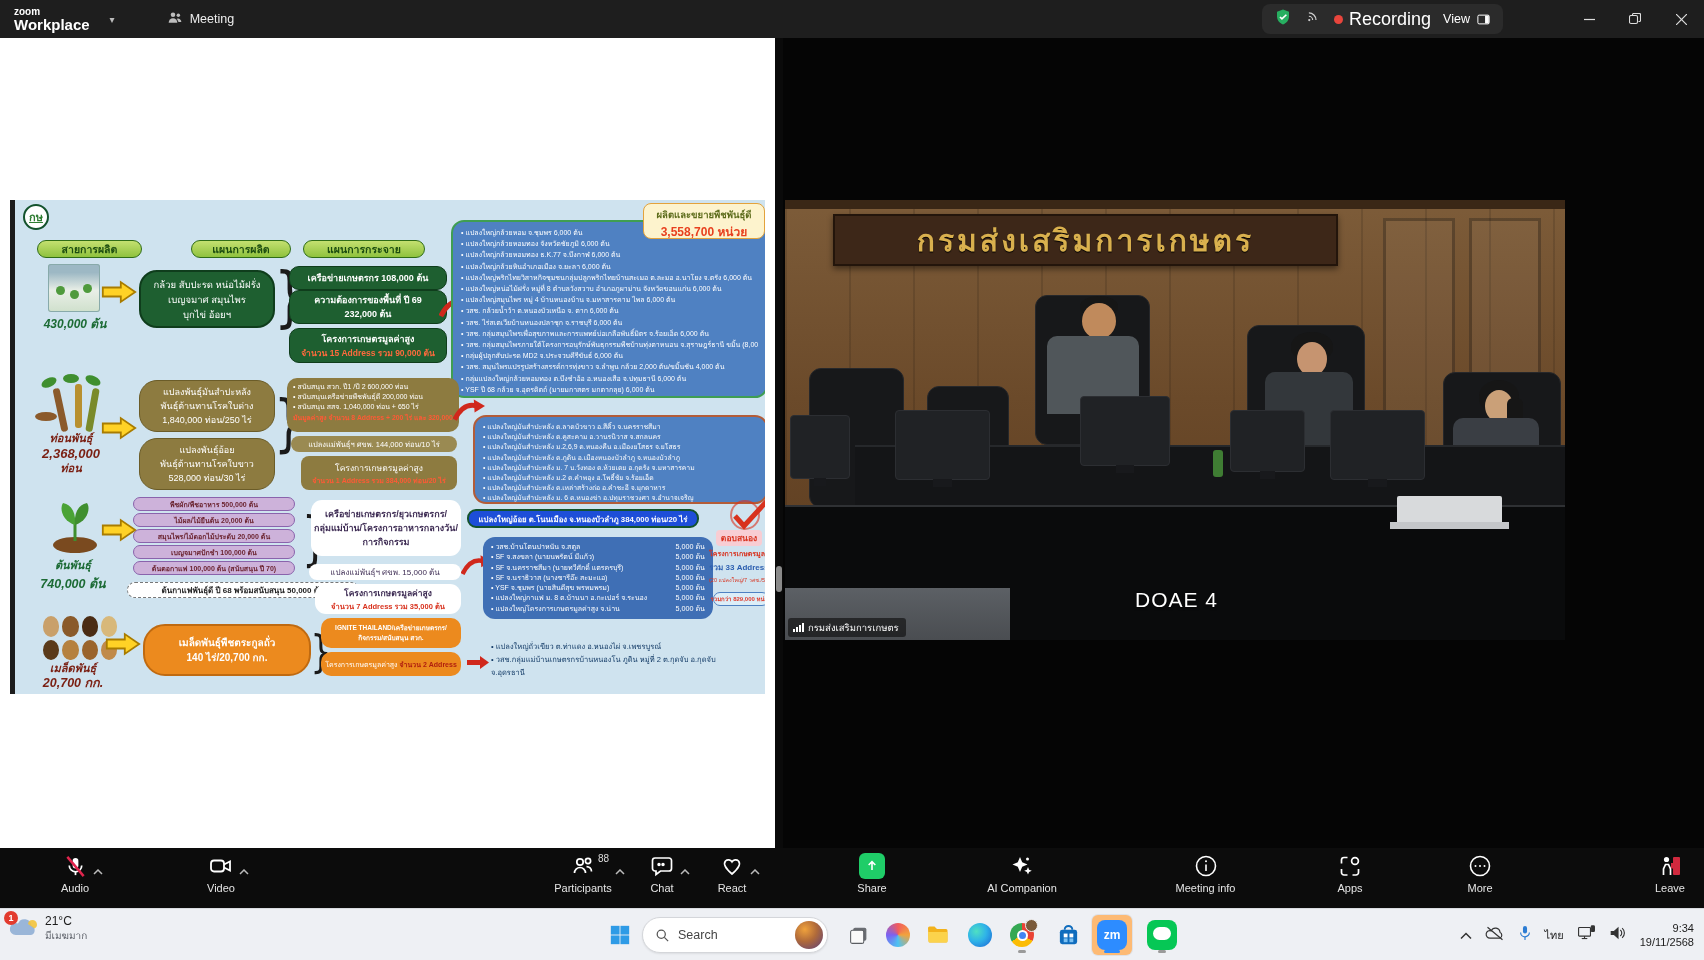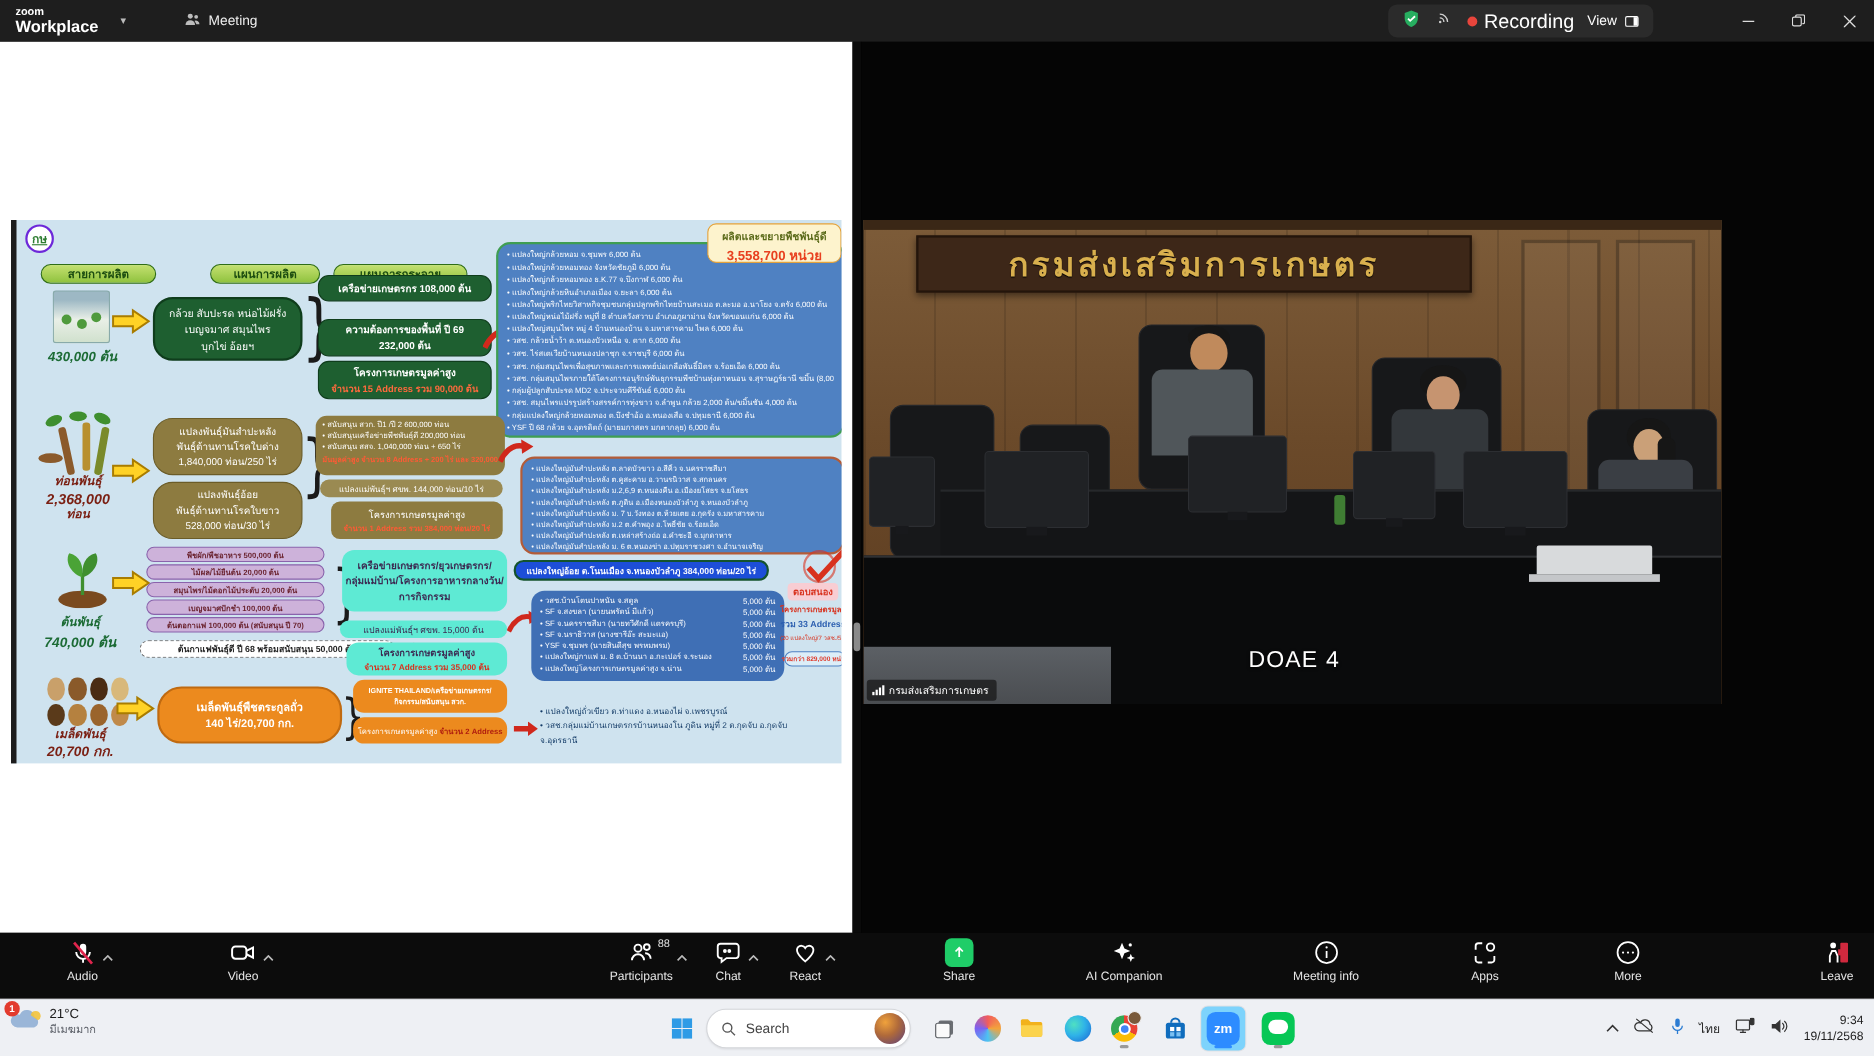--- a/index.html
+++ b/index.html
@@ -28,21 +28,21 @@
   
   .content { position:relative; height:810px; display:flex; }
   .pane-left { position:relative; width:775px; background:#ffffff; }
   .pane-divider { width:8px; background:#0a0a0a; position:relative; }
   .pane-divider .handle { position:absolute; left:1px; top:528px; width:6px; height:26px; border-radius:3px; background:#8a8a8a; }
   .pane-right { position:relative; flex:1; background:#050505; }
 
   
   .slide { position:absolute; left:10px; top:162px; width:755px; height:494px; background:#cfe3ef; border-left:5px solid #1c1c1c; font-size:8px; color:#133; overflow:hidden; }
   .s-abs { position:absolute; }
-  .slide-logo { left:8px; top:4px; width:26px; height:26px; border-radius:50%; background:#fff; border:2px solid #6d28d9; display:flex; align-items:center; justify-content:center; color:#2e7d32; font-size:11px; font-weight:bold;text-decoration:underline; }
+  .slide-logo { left:8px; top:4px; width:26px; height:26px; border-radius:50%; background:#fff; border:2px solid #14532d; display:flex; align-items:center; justify-content:center; color:#2e7d32; font-size:11px; font-weight:bold;text-decoration:underline; }
   .slide-title { left:40px; top:6px; width:585px; font-size:13.5px; font-weight:bold; color:#1a6b3a; }
   .badge { left:628px; top:3px; width:122px; height:36px; background:#fdf3cd; border:1.5px solid #e3a23c; border-radius:8px; text-align:center; padding-top:3px; z-index:5; }
   .badge .l1 { font-size:9.5px; font-weight:bold; color:#5c6b1a; }
   .badge .l2 { font-size:12px; font-weight:bold; color:#e8401f; }
   .hpill { height:18px; border-radius:9px; background:linear-gradient(#c4e070,#8fc23e); border:1.5px solid #2f6d16; display:flex; align-items:center; justify-content:center; font-size:10.5px; font-weight:bold; color:#1c4d10; }
   #hp1 { left:22px; top:40px; width:105px; } #hp2 { left:176px; top:40px; width:100px; } #hp3 { left:288px; top:40px; width:122px; }
 
   .photo1 { left:33px; top:64px; width:52px; height:48px; border-radius:3px; background:linear-gradient(#9db8c4 18%,#e9efe7 55%,#cfe0cc); box-shadow:inset 0 0 0 1px #8aa; }
   .photo1 i { position:absolute; width:9px; height:9px; border-radius:50%; background:#4f9a3c; }
   .qty-green { font-size:12px; font-weight:bold; font-style:italic; color:#1c6b35; text-align:center; }
@@ -65,21 +65,21 @@
   .obox { background:#8d7b40; border:1.5px solid #6b5c28; border-radius:18px; color:#fff; display:flex; align-items:center; justify-content:center; text-align:center; }
   .obul { background:#8d7b40; border-radius:10px; color:#fff; padding:4px 6px; }
   .obul .li { font-size:7px; line-height:10px; white-space:nowrap; overflow:hidden; }
   .osm { background:#9a8a52; border-radius:8px; color:#fff; text-align:center; display:flex; flex-direction:column; justify-content:center; }
   .redarrow { position:absolute; }
   .bluebar { left:452px; top:309px; width:232px; height:19px; background:#1d4ed8; border:2px solid #14532d; border-radius:9px; color:#fff; font-size:7.8px; font-weight:bold; display:flex; align-items:center; justify-content:center; white-space:nowrap; }
 
   .seedling { left:28px; top:295px; width:64px; height:58px; }
   .ppill { position:absolute; left:118px; width:162px; height:14px; border-radius:7px; background:#cdb2da; border:1px solid #8a63ac; color:#6b2430; font-size:7px; font-weight:bold; display:flex; align-items:center; justify-content:center; white-space:nowrap; }
   .dashedbox { left:112px; top:382px; width:232px; height:16px; background:#fff; border:1.5px dashed #777; border-radius:8px; color:#222; font-size:8px; font-weight:bold; display:flex; align-items:center; justify-content:center; white-space:nowrap; }
-  .purp { background:#5eead4; border-radius:11px; color:#3c2a52; text-align:center; display:flex; flex-direction:column; align-items:center; justify-content:center; }
+  .purp { background:#ffffff; border-radius:11px; color:#3c2a52; text-align:center; display:flex; flex-direction:column; align-items:center; justify-content:center; }
   .purp .red2 { color:#d8321e; font-weight:bold; }
   #panel3 { left:468px; top:337px; width:230px; height:82px; background:#3f6fb5; border-radius:12px; padding:5px 8px; color:#fff; }
   #panel3 .row { display:flex; font-size:7px; line-height:10.3px; }
   #panel3 .nm { flex:1; white-space:nowrap; overflow:hidden; }
   #panel3 .nm::before { content:"• "; }
   #panel3 .vl { font-size:7.2px; padding-left:4px; }
   .note { left:694px; top:330px; width:60px; text-align:center; }
   .note .tag { display:inline-block; background:#f8cdd3; border-radius:4px; color:#d8321e; font-size:8.5px; font-weight:bold; padding:1px 5px; }
   .note .n1 { color:#d8321e; font-size:7px; font-weight:bold; margin-top:2px; white-space:nowrap; }
   .note .n2 { color:#2c5fb0; font-size:8px; font-weight:bold; margin-top:2px; }
@@ -133,21 +133,21 @@
   .taskbar { position:relative; height:52px; background:#eef0f4; border-top:1px solid #d9dbe0; }
   .weather { position:absolute; left:8px; top:5px; display:flex; align-items:center; gap:7px; }
   .weather .wtxt .t1 { font-size:12px; color:#1c1c1c; }
   .weather .wtxt .t2 { font-size:10px; color:#5a5e66; }
   .wbadge { position:absolute; left:-4px; top:-4px; width:14px; height:14px; border-radius:50%; background:#e23b2e; color:#fff; font-size:9px; font-weight:bold; display:flex; align-items:center; justify-content:center; }
   .tk { position:absolute; top:6px; width:40px; height:40px; border-radius:6px; display:flex; align-items:center; justify-content:center; }
   .searchpill { position:absolute; left:642px; top:8px; width:186px; height:36px; background:#fff; border:1px solid #d4d6da; border-radius:18px; display:flex; align-items:center; gap:8px; padding:0 4px 0 12px; box-shadow:0 1px 2px rgba(0,0,0,.08); }
   .searchpill .stxt { flex:1; font-size:12.5px; color:#444; }
   .spic { width:28px; height:28px; border-radius:50%; background:radial-gradient(circle at 35% 30%, #f0a23c 0%, #b06a3a 45%, #5a3f7e 100%); }
   .underline { position:absolute; bottom:2px; left:50%; transform:translateX(-50%); height:3px; border-radius:2px; }
-  .zm-active { background:#7dd3fc; border-radius:6px; box-shadow:0 0 0 1px #dfe1e5; }
+  .zm-active { background:#fdba74; border-radius:6px; box-shadow:0 0 0 1px #dfe1e5; }
   .zmsq { width:30px; height:30px; border-radius:8px; background:#2d8cff; color:#fff; font-size:12px; font-weight:bold; display:flex; align-items:center; justify-content:center; }
   .linesq { width:30px; height:30px; border-radius:8px; background:#06c755; position:relative; }
   .linesq::after { content:""; position:absolute; left:6px; top:7px; width:18px; height:13px; border-radius:7px; background:#fff; }
   .tray { position:absolute; right:10px; top:0; height:52px; display:flex; align-items:center; gap:13px; }
   .tray .lang { font-size:11px; color:#222; }
   .clock { text-align:right; font-size:11px; color:#1c1c1c; line-height:14px; }
 </style>
 </head>
 <body>
 
@@ -237,21 +237,21 @@
           <i style="left:35px;top:20px;"></i>
       </div>
       <div class="s-abs qty-green" style="left:14px;top:114px;width:92px;">430,000 ต้น</div>
       <svg class="s-abs yarrow" style="left:86px;top:80px;" viewBox="0 0 40 26">
           <path d="M2 8 L22 8 L22 2 L38 13 L22 24 L22 18 L2 18 Z" fill="#ffd226" stroke="#a97c00" stroke-width="2"></path>
         </svg>
       <div class="s-abs gbox pre" style="left:124px;top:70px;width:136px;height:58px;font-size:9.5px;">กล้วย สับปะรด หน่อไม้ฝรั่ง
 เบญจมาศ สมุนไพร
 บุกไข่ อ้อยฯ</div>
       <div class="s-abs brace" style="left:254px;top:58px;font-size:66px;">}</div>
-      <div class="s-abs gsm" style="left:274px;top:50px;width:158px;height:24px;font-size:9px;font-weight:bold;">เครือข่ายเกษตรกร  108,000 ต้น</div>
+      <div class="s-abs gsm" style="left:274px;top:66px;width:158px;height:24px;font-size:9px;font-weight:bold;">เครือข่ายเกษตรกร  108,000 ต้น</div>
       <div class="s-abs gsm pre" style="left:274px;top:90px;width:158px;height:34px;font-size:9px;font-weight:bold;">ความต้องการของพื้นที่ ปี 69
 232,000 ต้น</div>
       <div class="s-abs gsm" style="left:274px;top:128px;width:158px;height:35px;">
         <div style="font-size:9px;font-weight:bold;">โครงการเกษตรมูลค่าสูง</div>
         <div class="red-sub" style="font-size:8.5px;">จำนวน 15 Address รวม 90,000 ต้น</div>
       </div>
       <svg class="redarrow" style="left:424px;top:92px;" width="34" height="28" viewBox="0 0 40 30">
           <path d="M2 27 Q13 5 30 10" fill="none" stroke="#d0281c" stroke-width="6"></path>
           <path d="M26 2 L40 10 L27 18 Z" fill="#d0281c"></path>
         </svg>

